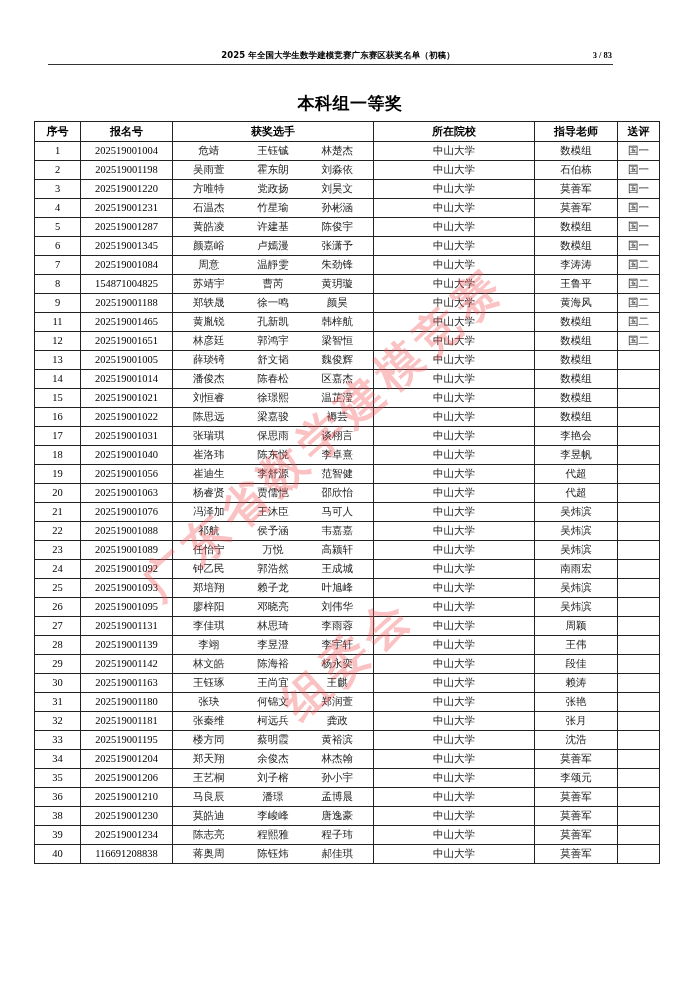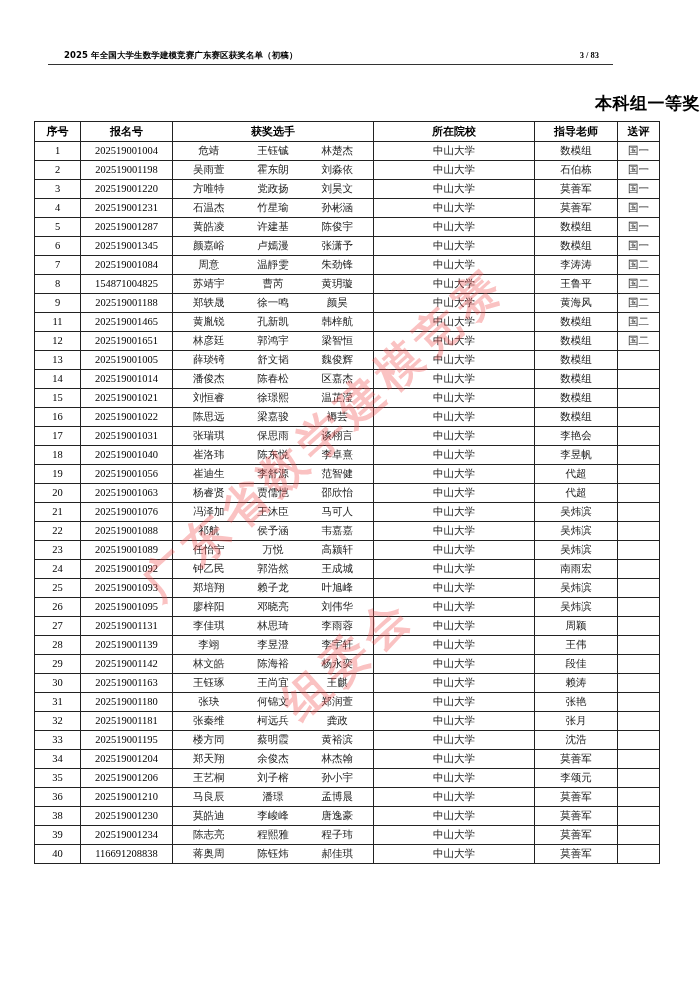--- a/index.html
+++ b/index.html
@@ -1,24 +1,24 @@
 <!DOCTYPE html>
 <html><head>
 <meta charset="utf-8">
 <style>
   html, body { margin:0; padding:0; background:#ffffff; }
   body { width:700px; height:989px; position:relative; overflow:hidden;
          font-family:"DejaVu Serif", "Liberation Serif", serif; color:#000; }
   .page-header { position:absolute; left:64px; top:50px; width:548px; height:14px; }
-  .page-header .htitle { position:absolute; left:0; right:0; text-align:left; top:0;
+  .page-header .htitle { position:absolute; left:0; right:0; text-align:center; top:0;
          font-family:"DejaVu Sans", sans-serif; font-weight:bold; font-size:8.5px; letter-spacing:0.1px; }
-  .page-header .hpage { position:absolute; right:13px; top:0; font-size:8.5px; font-weight:bold;
+  .page-header .hpage { position:absolute; right:0; top:0; font-size:8.5px; font-weight:bold;
          font-family:"Liberation Serif", serif; }
   .page-rule { position:absolute; left:48px; top:64px; width:565px; height:0; border-top:1.3px solid #333; }
-  .section-title { position:absolute; left:0; right:0; top:92px; text-align:right;
+  .section-title { position:absolute; left:0; right:0; top:92px; text-align:center;
          font-size:17px; font-family:"DejaVu Serif", serif; font-weight:bold; letter-spacing:0.5px; }
   table.awards { position:absolute; left:34px; top:121px; border-collapse:collapse;
          table-layout:fixed; width:625px; }
   table.awards th, table.awards td { border:1px solid #222; padding:0; text-align:center;
          height:18px; font-size:10.5px; line-height:18px; white-space:nowrap; overflow:hidden; }
   table.awards th { font-weight:bold; font-size:11px; height:19px; font-family:"DejaVu Sans", sans-serif; }
   table.awards td { font-family:"Liberation Serif", serif; }
   td.cjk { font-family:"DejaVu Sans", sans-serif; font-size:10px; color:#222; }
   .players { display:flex; justify-content:space-between; padding:0 4px; }
   .players span { width:33%; text-align:center; }

